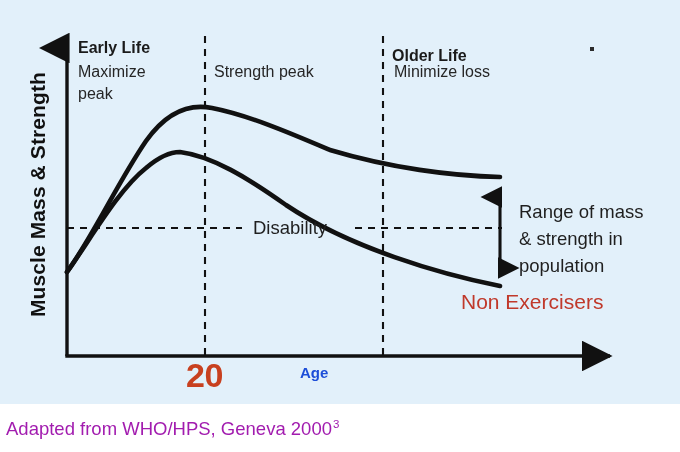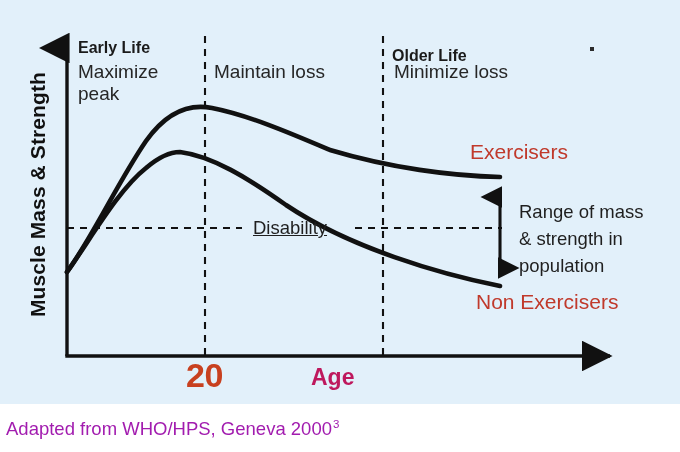--- a/index.html
+++ b/index.html
@@ -51,71 +51,70 @@
     letter-spacing: 0.1px;
   }
 
   .stage-head {
     font-size: 16px;
     font-weight: bold;
     color: #1a1a1a;
     line-height: 22px;
   }
   .stage-sub {
-    font-size: 19px;
+    font-size: 16px;
     font-weight: normal;
     color: #262626;
     line-height: 22px;
   }
 
   #stage-early      { left: 78px;  top: 37px; }
   #stage-early-sub  { left: 78px;  top: 61px; }
   #stage-adult      { left: 214px; top: 37px; }
   #stage-adult-sub  { left: 214px; top: 61px; }
   #stage-older      { left: 392px; top: 37px; margin-top: 8px; }
   #stage-older-sub  { left: 394px; top: 61px; }
 
   #disability-label {
     left: 253px;
     top: 217px;
     font-size: 18.5px;
     color: #1f1f1f;
-    text-decoration: underline;
   }
 
   .series-label {
     font-size: 21px;
     color: #c0392b;
   }
   #label-exercisers     { left: 470px; top: 140px; }
-  #label-non-exercisers { left: 461px; top: 290px; margin-left: 15px; }
+  #label-non-exercisers { left: 461px; top: 290px; }
 
   #range-label {
     left: 519px;
     top: 198px;
     font-size: 18.5px;
     color: #1f1f1f;
     line-height: 27px;
   }
 
   .axis-tick {
     font-size: 34px;
     font-weight: bold;
     color: #c8401f;
     letter-spacing: -0.5px;
   }
   #tick-30 { left: 186px; top: 356px; }
   #tick-70 { left: 364px; top: 356px; }
 
   #x-axis-label {
-    left: 311px;
+    left: 300px;
     top: 364px;
-    font-size: 23px;
-    font-weight: bold;
-    color: #be185d;
+    font-size: 15px;
+    font-weight: bold;
+    color: #1d4ed8;
   }
 
   #stray-dot {
     left: 590px;
     top: 47px;
     width: 4px;
     height: 4px;
     background: #2b2b2b;
   }
 
@@ -183,28 +182,27 @@
       <line x1="500" y1="197" x2="500" y2="268" stroke="#111111" stroke-width="3.1" marker-start="url(#arrow-head-sm-up)" marker-end="url(#arrow-head-sm-down)"></line>
     </g>
   </svg>
 
   <div class="ovl" id="y-axis-label">Muscle Mass &amp; Strength</div>
 
   <div class="ovl stage-head" id="stage-early">Early Life</div>
   <div class="ovl stage-sub" id="stage-early-sub">Maximize
 peak</div>
 
-  <div class="ovl stage-sub" id="stage-adult-sub">Maintain loss</div>
+  <div class="ovl stage-sub" id="stage-adult-sub">Strength peak</div>
 
   <div class="ovl stage-head" id="stage-older">Older Life</div>
   <div class="ovl stage-sub" id="stage-older-sub">Minimize loss</div>
 
   <div class="ovl" id="disability-label">Disability</div>
 
-  <div class="ovl series-label" id="label-exercisers">Exercisers</div>
   <div class="ovl series-label" id="label-non-exercisers">Non Exercisers</div>
 
   <div class="ovl" id="range-label">Range of mass
 &amp; strength in
 population</div>
 
   <div class="ovl axis-tick" id="tick-30">20</div>
 
   <div class="ovl" id="x-axis-label">Age</div>
 

